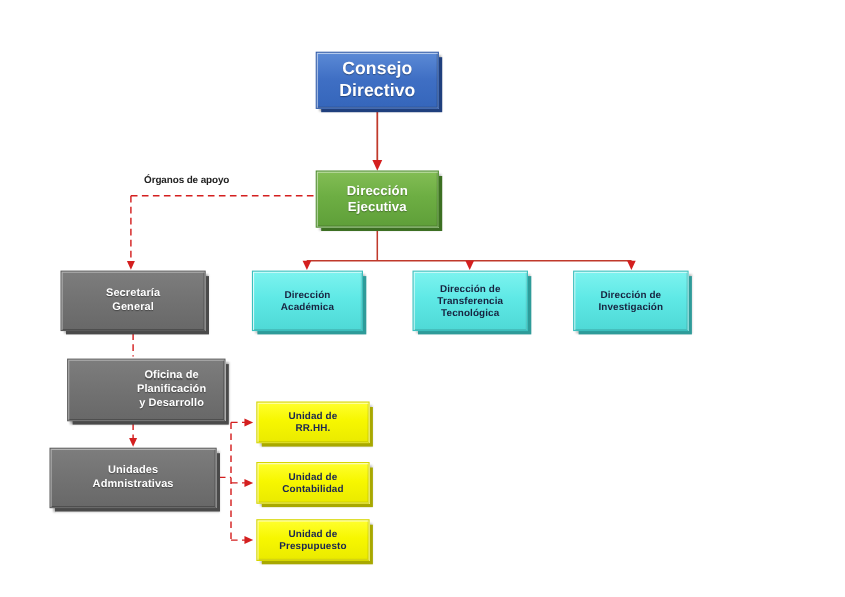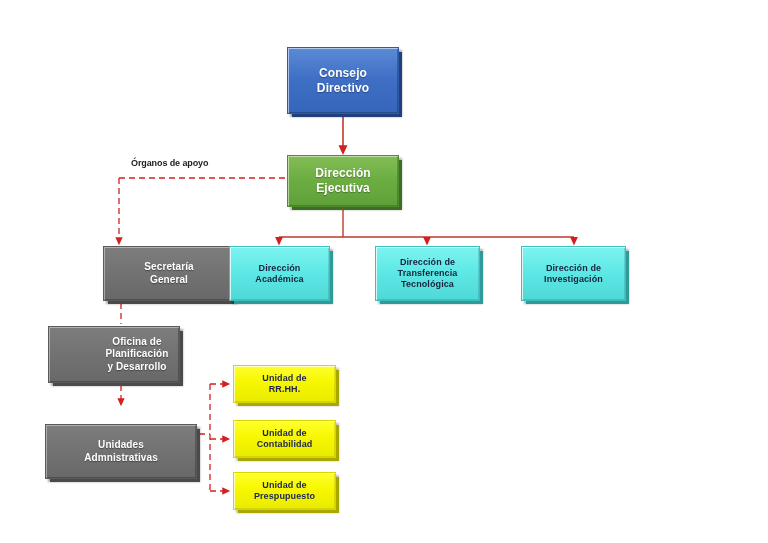--- a/index.html
+++ b/index.html
@@ -147,44 +147,44 @@
       <line x1="199" y1="434" x2="210" y2="434" stroke="#d41f1f" stroke-width="1.3" stroke-dasharray="6,4"></line>
       <line x1="210" y1="384" x2="210" y2="491" stroke="#d41f1f" stroke-width="1.3" stroke-dasharray="6,4"></line>
       <line x1="210" y1="384" x2="226" y2="384" stroke="#d41f1f" stroke-width="1.3" stroke-dasharray="6,4" marker-end="url(#arrow-dash)"></line>
       <line x1="210" y1="439" x2="226" y2="439" stroke="#d41f1f" stroke-width="1.3" stroke-dasharray="6,4" marker-end="url(#arrow-dash)"></line>
       <line x1="210" y1="491" x2="226" y2="491" stroke="#d41f1f" stroke-width="1.3" stroke-dasharray="6,4" marker-end="url(#arrow-dash)"></line>
     </g>
   </svg>
 
   <div class="edge-label" style="left:131px; top:158px;">Órganos de apoyo</div>
 
-  <div class="node blue" style="left:287px; top:47px; width:112px; height:67px; font-size:12px;">Consejo
+  <div class="node blue" style="left:287px; top:47px; width:112px; height:52px; font-size:16px;">Consejo
 Directivo</div>
 
   <div class="node green" style="left:287px; top:155px; width:112px; height:52px; font-size:12px;">Dirección
 Ejecutiva</div>
 
-  <div class="node gray" style="left:55px; top:246px; width:132px; height:55px; font-size:10px;margin-left:48px;">Secretaría
+  <div class="node gray" style="left:55px; top:246px; width:132px; height:55px; font-size:10px;">Secretaría
 General</div>
 
   <div class="node cyan" style="left:229px; top:246px; width:101px; height:55px; font-size:9px;">Dirección
 Académica</div>
 
   <div class="node cyan" style="left:375px; top:246px; width:105px; height:55px; font-size:9px;">Dirección de
 Transferencia
 Tecnológica</div>
 
   <div class="node cyan" style="left:521px; top:246px; width:105px; height:55px; font-size:9px;">Dirección de
 Investigación</div>
 
-  <div class="node gray" style="left:48px; top:326px; width:132px; height:57px; font-size:10px;padding-left:46px;">Oficina de
+  <div class="node gray" style="left:61px; top:326px; width:144px; height:57px; font-size:10px;padding-left:46px;">Oficina de
 Planificación
 y Desarrollo</div>
 
-  <div class="node gray" style="left:45px; top:407px; width:152px; height:55px; font-size:10px;margin-top:17px;">Unidades
+  <div class="node gray" style="left:45px; top:407px; width:152px; height:55px; font-size:10px;">Unidades
 Admnistrativas</div>
 
   <div class="node yellow" style="left:233px; top:365px; width:103px; height:38px; font-size:9px;">Unidad de
 RR.HH.</div>
 
   <div class="node yellow" style="left:233px; top:420px; width:103px; height:38px; font-size:9px;">Unidad de
 Contabilidad</div>
 
   <div class="node yellow" style="left:233px; top:472px; width:103px; height:38px; font-size:9px;">Unidad de
 Prespupuesto</div>

